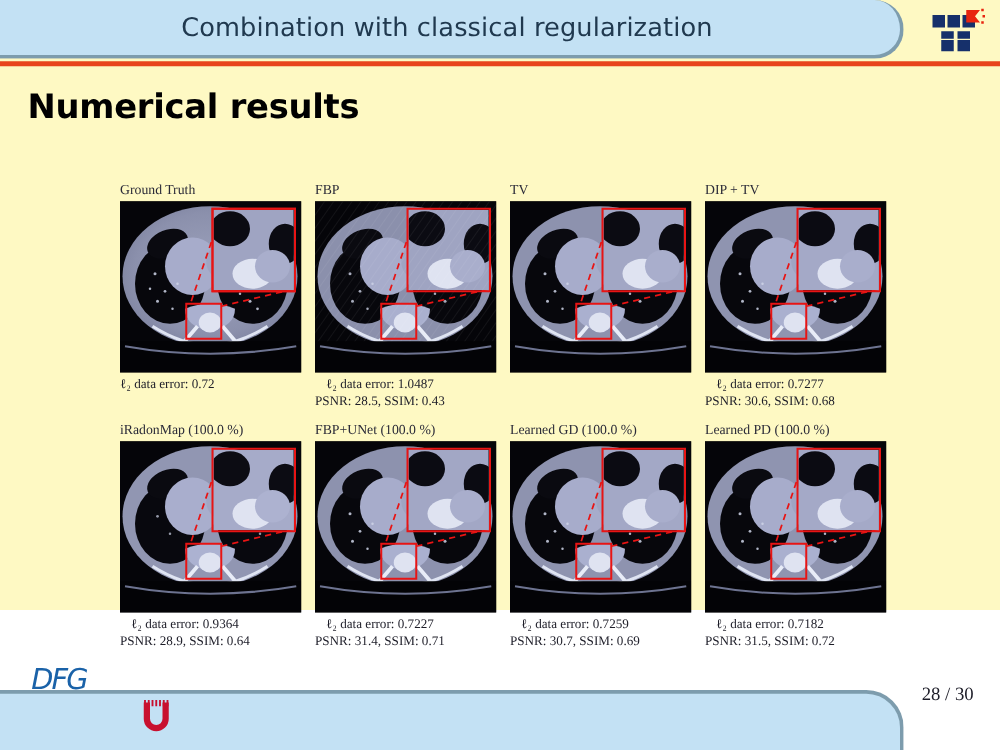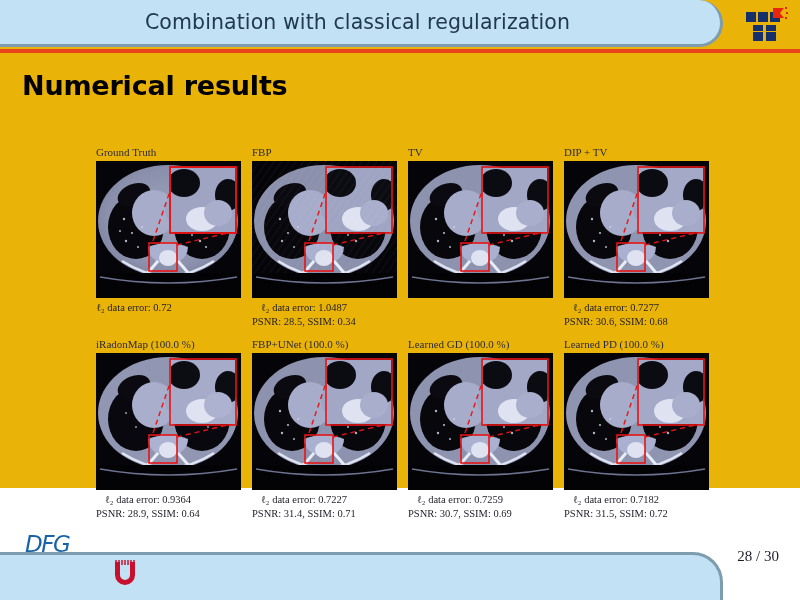--- a/index.html
+++ b/index.html
@@ -2,21 +2,21 @@
 <html><head>
 <meta charset="utf-8">
 <style>
   * { box-sizing: border-box; margin: 0; padding: 0; }
   html, body {
     width: 800px; height: 600px;
     background: #ffffff;
     font-family: "Liberation Sans", sans-serif;
     overflow: hidden;
   }
-  .slide { position: relative; width: 800px; height: 488px; background: #eab308; }
+  .slide { position: relative; width: 800px; height: 488px; background: #fef9c3; }
 
   
   .header-band {
     position: absolute; left: 0; top: 0;
     width: 723px; height: 47px;
     background: #c3e1f4;
     border-right: 3px solid #7d9cad;
     border-bottom: 3px solid #7d9cad;
     border-top-right-radius: 30px;
     border-bottom-right-radius: 30px;
@@ -265,21 +265,21 @@
               <ellipse cx="132" cy="34" rx="13" ry="16" fill="#0b0b12"></ellipse>
               <ellipse cx="106" cy="58" rx="16" ry="12" fill="#dfe3f1"></ellipse>
               <ellipse cx="122" cy="52" rx="14" ry="13" fill="#a9aecc"></ellipse>
               <rect x="75" y="7" width="64" height="64" fill="url(#streak)"></rect>
             </g>
             <rect x="74" y="6" width="66" height="66" stroke="#e81414" stroke-width="1.6" fill="none"></rect>
           </svg>
         </div>
         <div class="cell-metrics">
           <div>ℓ₂ data error:  1.0487</div>
-          <div>PSNR: 28.5, SSIM: 0.34</div>
+          <div>PSNR: 28.5, SSIM: 0.43</div>
         </div>
       </div>
 
       <div class="fig-cell">
         <div class="cell-label">TV</div>
         <div class="ct-wrap">
           <svg class="ct-svg" viewBox="0 0 145 137" preserveAspectRatio="none">
             <rect width="145" height="137" fill="#050509"></rect>
             <ellipse cx="72" cy="60" rx="70" ry="56" fill="#8d92ae"></ellipse>
             <ellipse cx="40" cy="66" rx="28" ry="32" fill="#07070c"></ellipse>

